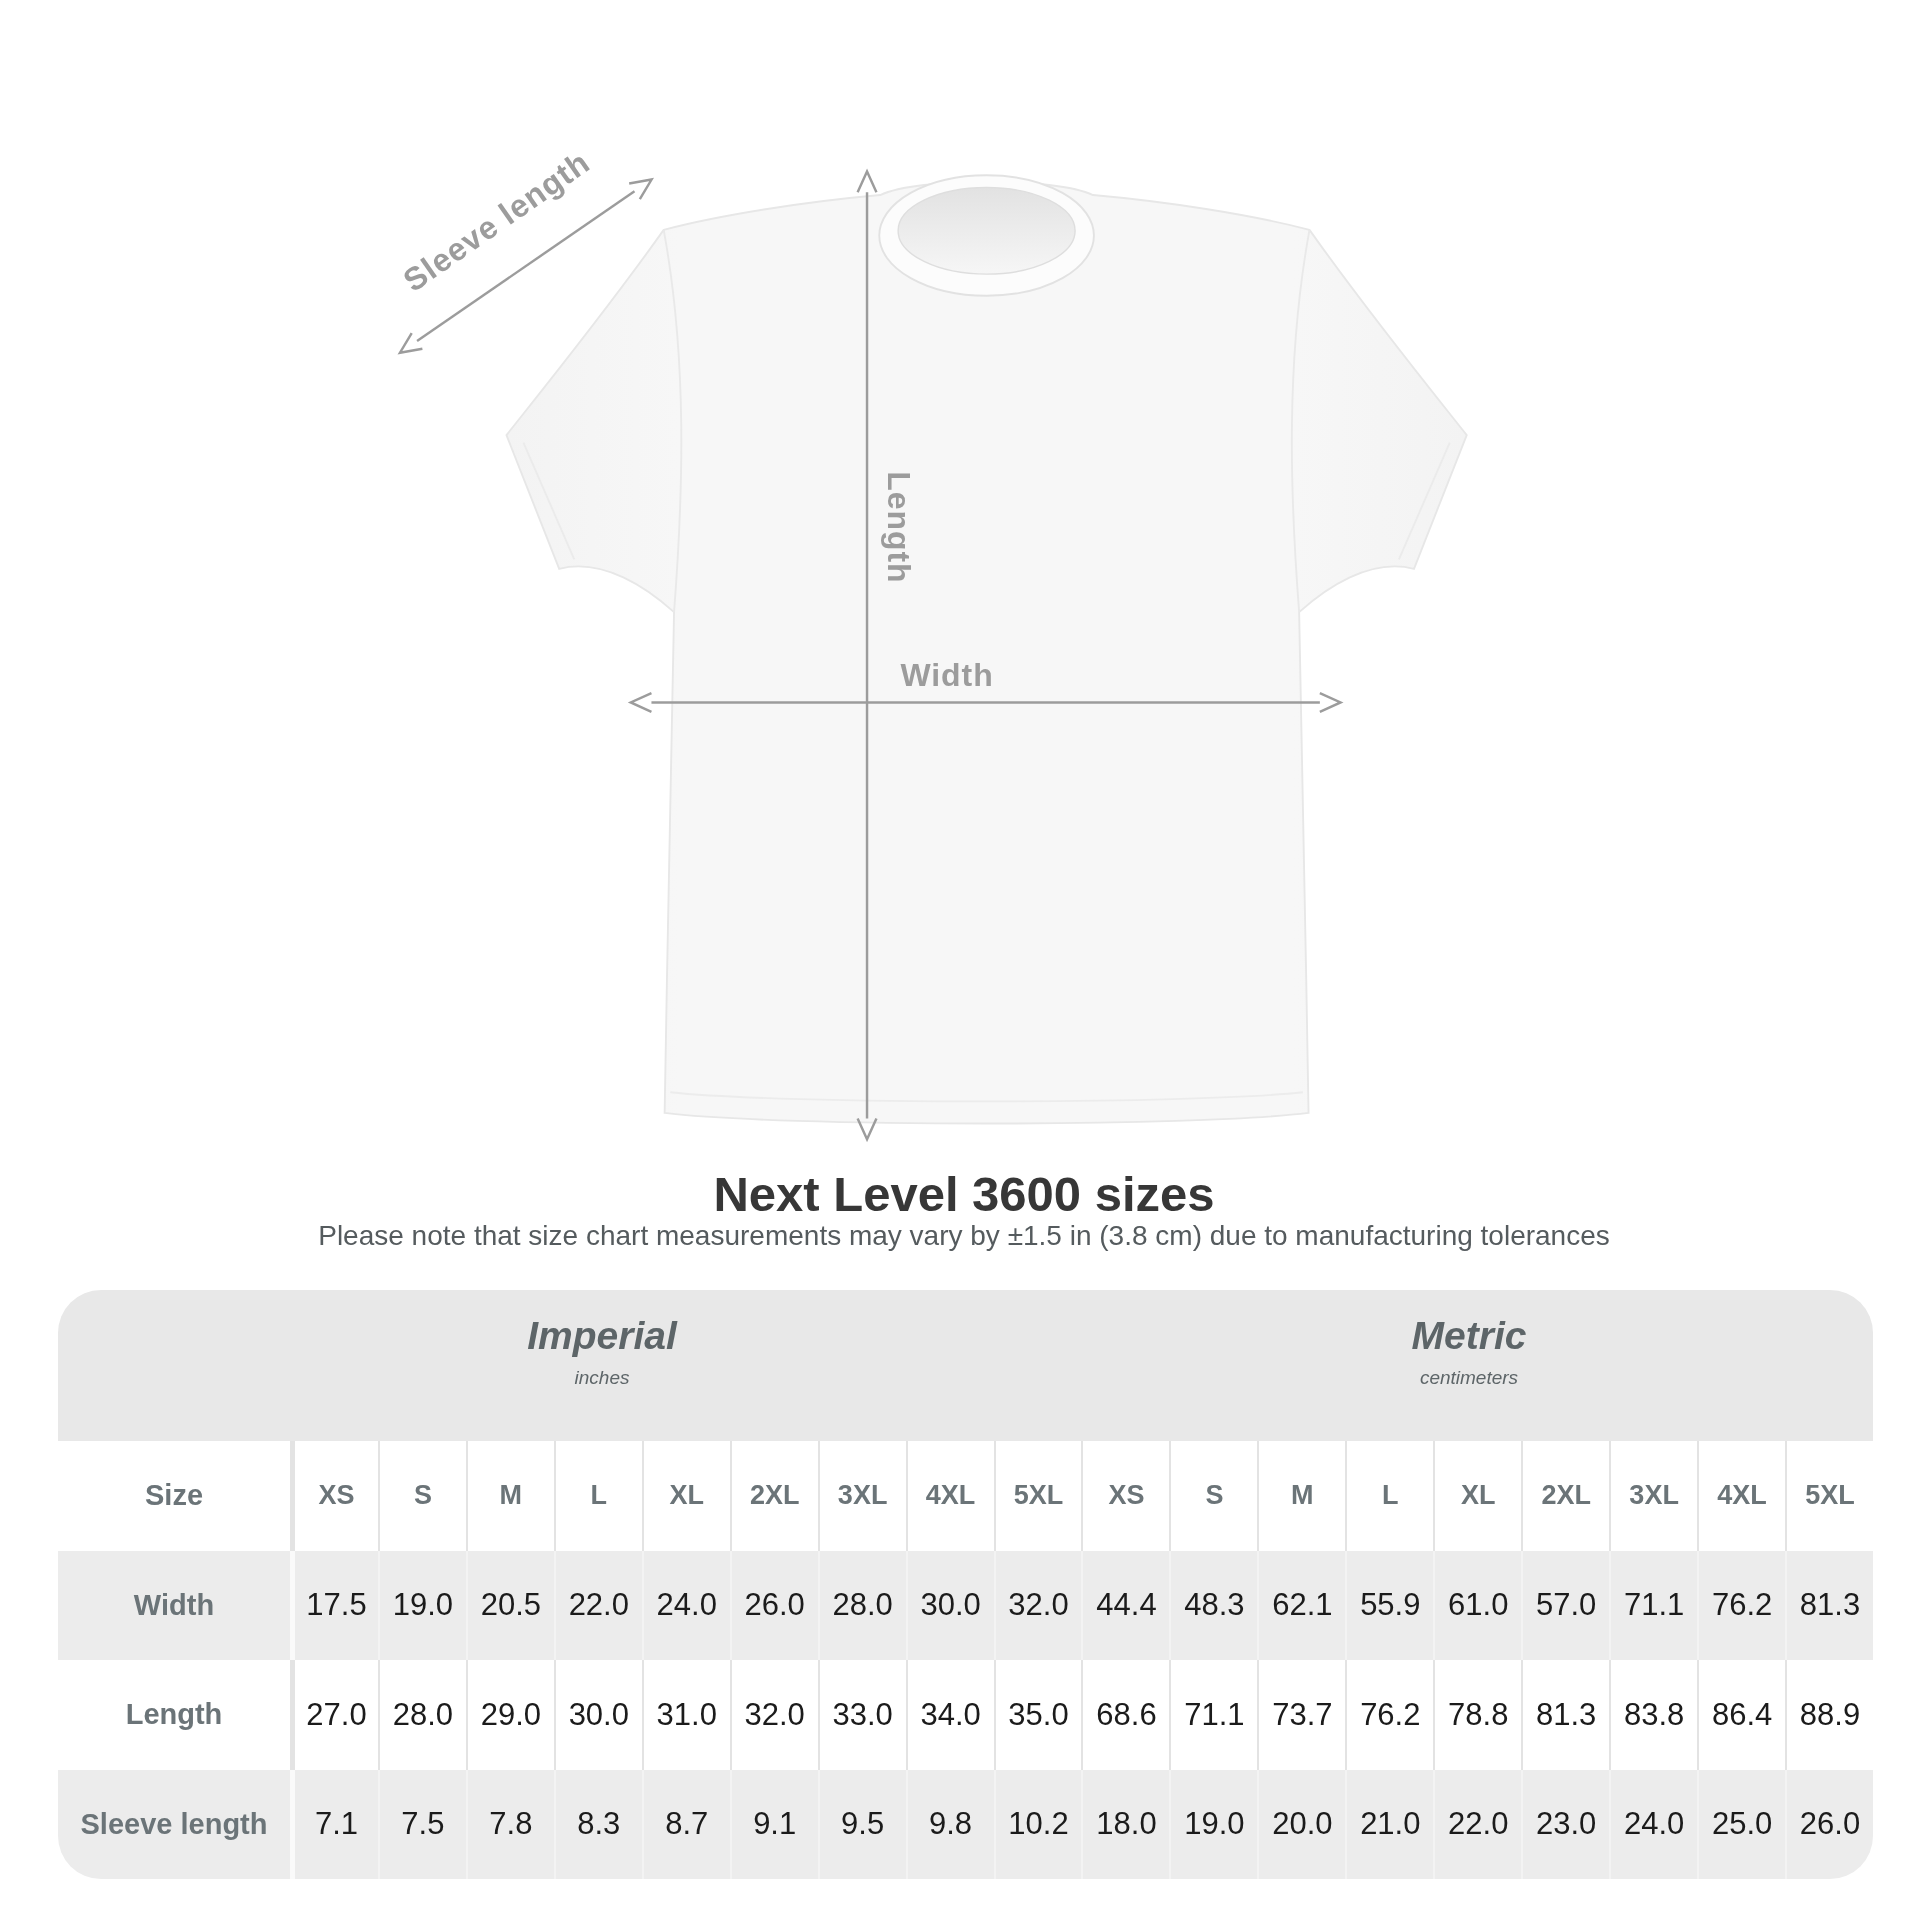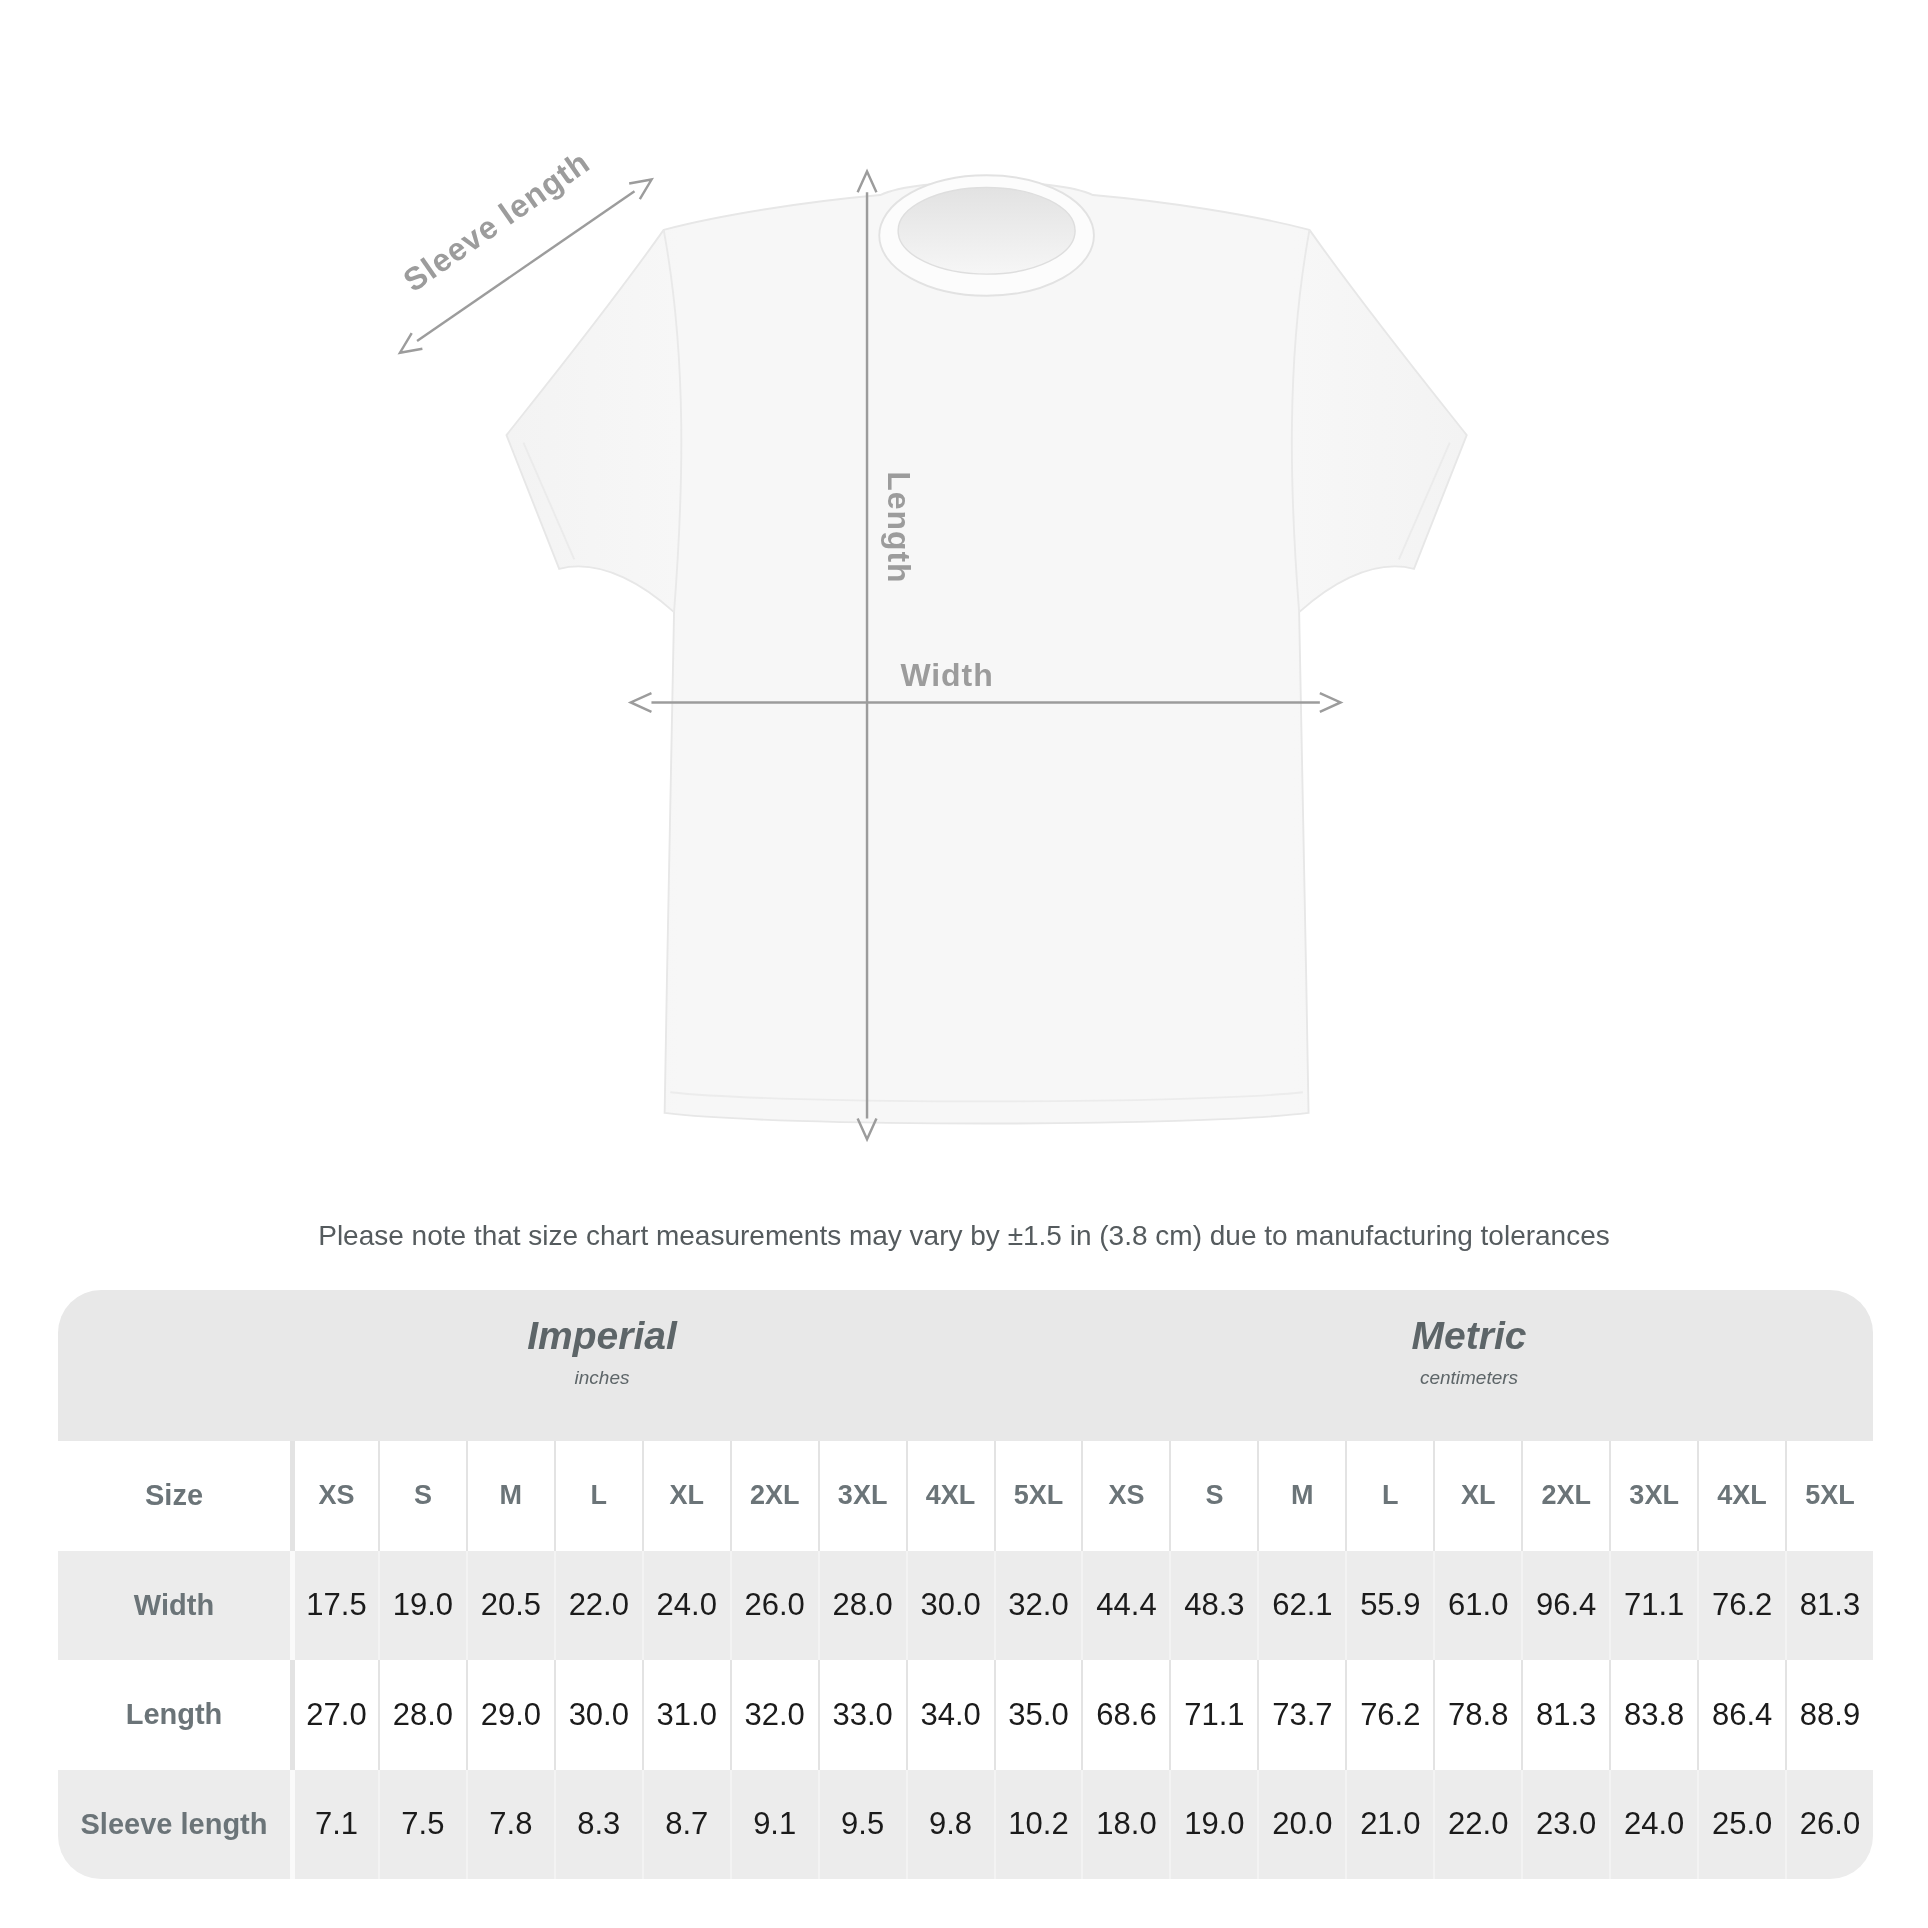--- a/index.html
+++ b/index.html
@@ -89,20 +89,21 @@
 
     <line x1="921" y1="204" x2="921" y2="1188" stroke="#9c9c9c" stroke-width="2.6" marker-start="url(#ah)" marker-end="url(#ah)"></line>
     <line x1="692" y1="746" x2="1402" y2="746" stroke="#9c9c9c" stroke-width="2.6" marker-start="url(#ah)" marker-end="url(#ah)"></line>
     <line x1="443" y1="362" x2="674" y2="203" stroke="#9c9c9c" stroke-width="2.6" marker-start="url(#ah)" marker-end="url(#ah)"></line>
 
     <text class="ann-text" x="1006" y="728" font-size="34" text-anchor="middle">Width</text>
     <text class="ann-text" transform="translate(952 560) rotate(90)" font-size="34" text-anchor="middle" dominant-baseline="middle">Length</text>
     <text class="ann-text" transform="translate(529 237) rotate(-35)" font-size="34" text-anchor="middle" dominant-baseline="middle">Sleeve length</text>
   </svg>
 
+  <div id="title">Next Level 3600 sizes</div>
   <div id="subtitle">Please note that size chart measurements may vary by ±1.5 in (3.8 cm) due to manufacturing tolerances</div>
 
   <div id="size-table">
     <div id="unit-band">
       <div class="unit-group imperial">
         <div class="unit-name">Imperial</div>
         <div class="unit-sub">inches</div>
       </div>
       <div class="unit-group metric">
         <div class="unit-name">Metric</div>
@@ -137,21 +138,21 @@
         <div class="cell data-cell row-gray">24.0</div>
         <div class="cell data-cell row-gray">26.0</div>
         <div class="cell data-cell row-gray">28.0</div>
         <div class="cell data-cell row-gray">30.0</div>
         <div class="cell data-cell row-gray">32.0</div>
         <div class="cell data-cell row-gray">44.4</div>
         <div class="cell data-cell row-gray">48.3</div>
         <div class="cell data-cell row-gray">62.1</div>
         <div class="cell data-cell row-gray">55.9</div>
         <div class="cell data-cell row-gray">61.0</div>
-        <div class="cell data-cell row-gray">96.4</div>
+        <div class="cell data-cell row-gray">57.0</div>
         <div class="cell data-cell row-gray">71.1</div>
         <div class="cell data-cell row-gray">76.2</div>
         <div class="cell data-cell row-gray">81.3</div>
         <div class="cell row-white label-cell">Length</div>
         <div class="cell data-cell row-white first-data">27.0</div>
         <div class="cell data-cell row-white">28.0</div>
         <div class="cell data-cell row-white">29.0</div>
         <div class="cell data-cell row-white">30.0</div>
         <div class="cell data-cell row-white">31.0</div>
         <div class="cell data-cell row-white">32.0</div>

